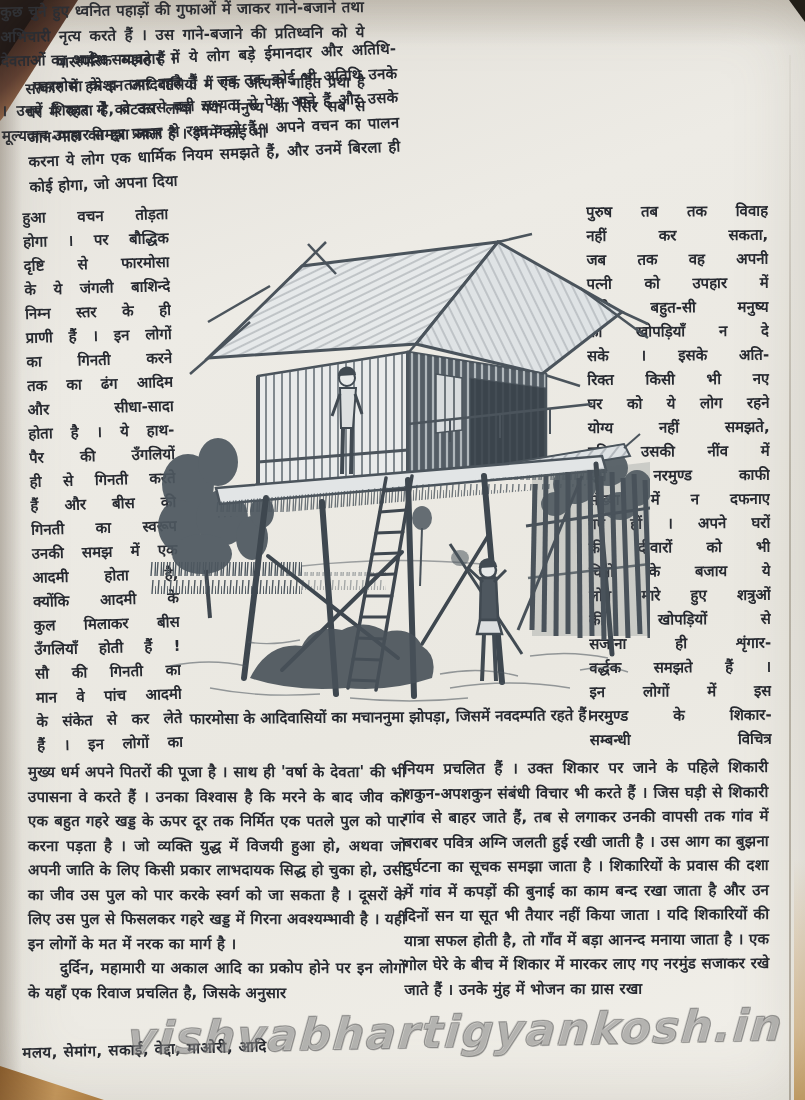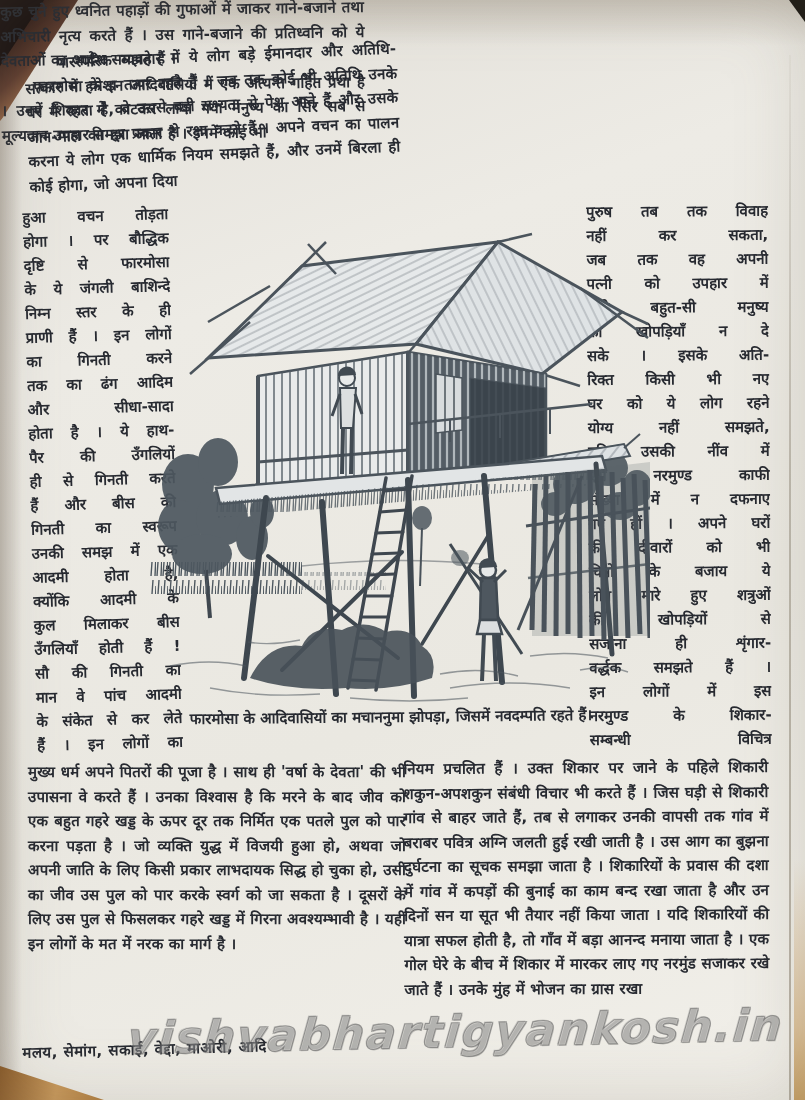--- a/index.html
+++ b/index.html
@@ -291,20 +291,21 @@
         <path d="M200 472 Q260 478 318 472"></path>
       <path d="M150 414 Q120 420 98 416"></path>
         <path d="M430 444 Q456 438 478 446"></path>
     </g>
   </svg>
 
   <div id="caption">फारमोसा के आदिवासियों का मचाननुमा झोपड़ा, जिसमें नवदम्पति रहते हैं।</div>
 
   <div id="botLeft" class="para">
     <div>मुख्य धर्म अपने पितरों की पूजा है । साथ ही 'वर्षा के देवता' की भी उपासना वे करते हैं । उनका विश्वास है कि मरने के बाद जीव को एक बहुत गहरे खड्ड के ऊपर दूर तक निर्मित एक पतले पुल को पार करना पड़ता है । जो व्यक्ति युद्ध में विजयी हुआ हो, अथवा जो अपनी जाति के लिए किसी प्रकार लाभदायक सिद्ध हो चुका हो, उसी का जीव उस पुल को पार करके स्वर्ग को जा सकता है । दूसरों के लिए उस पुल से फिसलकर गहरे खड्ड में गिरना अवश्यम्भावी है । यही इन लोगों के मत में नरक का मार्ग है ।</div>
+    <div class="indent">दुर्दिन, महामारी या अकाल आदि का प्रकोप होने पर इन लोगों के यहाँ एक रिवाज प्रचलित है, जिसके अनुसार</div>
   </div>
   <div id="botRight" class="para">नियम प्रचलित हैं । उक्त शिकार पर जाने के पहिले शिकारी शकुन-अपशकुन संबंधी विचार भी करते हैं । जिस घड़ी से शिकारी गांव से बाहर जाते हैं, तब से लगाकर उनकी वापसी तक गांव में बराबर पवित्र अग्नि जलती हुई रखी जाती है । उस आग का बुझना दुर्घटना का सूचक समझा जाता है । शिकारियों के प्रवास की दशा में गांव में कपड़ों की बुनाई का काम बन्द रखा जाता है और उन दिनों सन या सूत भी तैयार नहीं किया जाता । यदि शिकारियों की यात्रा सफल होती है, तो गाँव में बड़ा आनन्द मनाया जाता है । एक गोल घेरे के बीच में शिकार में मारकर लाए गए नरमुंड सजाकर रखे जाते हैं । उनके मुंह में भोजन का ग्रास रखा</div>
 
   <div id="footerNote">मलय, सेमांग, सकाई, वेद्दा, माओरी, आदि</div>
   <div id="pageNum">१३८५</div>
   <div id="watermark">vishvabhartigyankosh.in</div>
 
   <div class="vignette"></div>
 </div>
 

